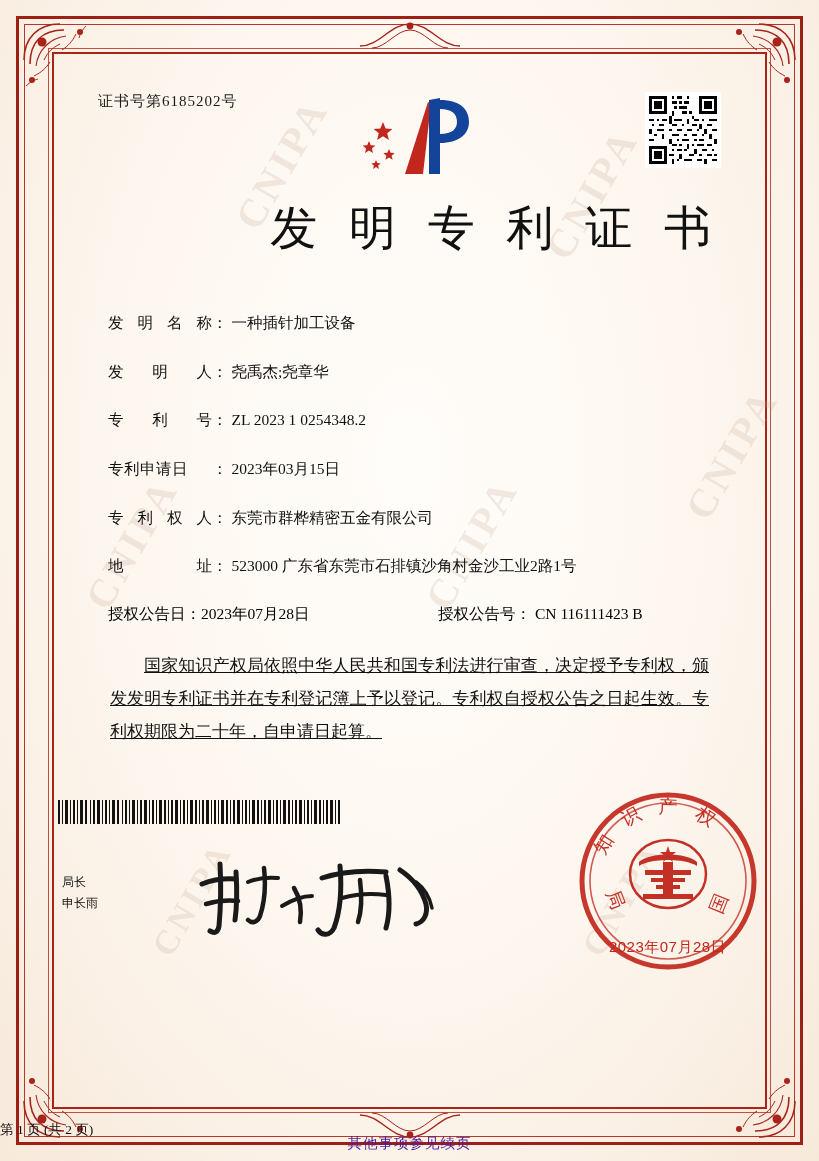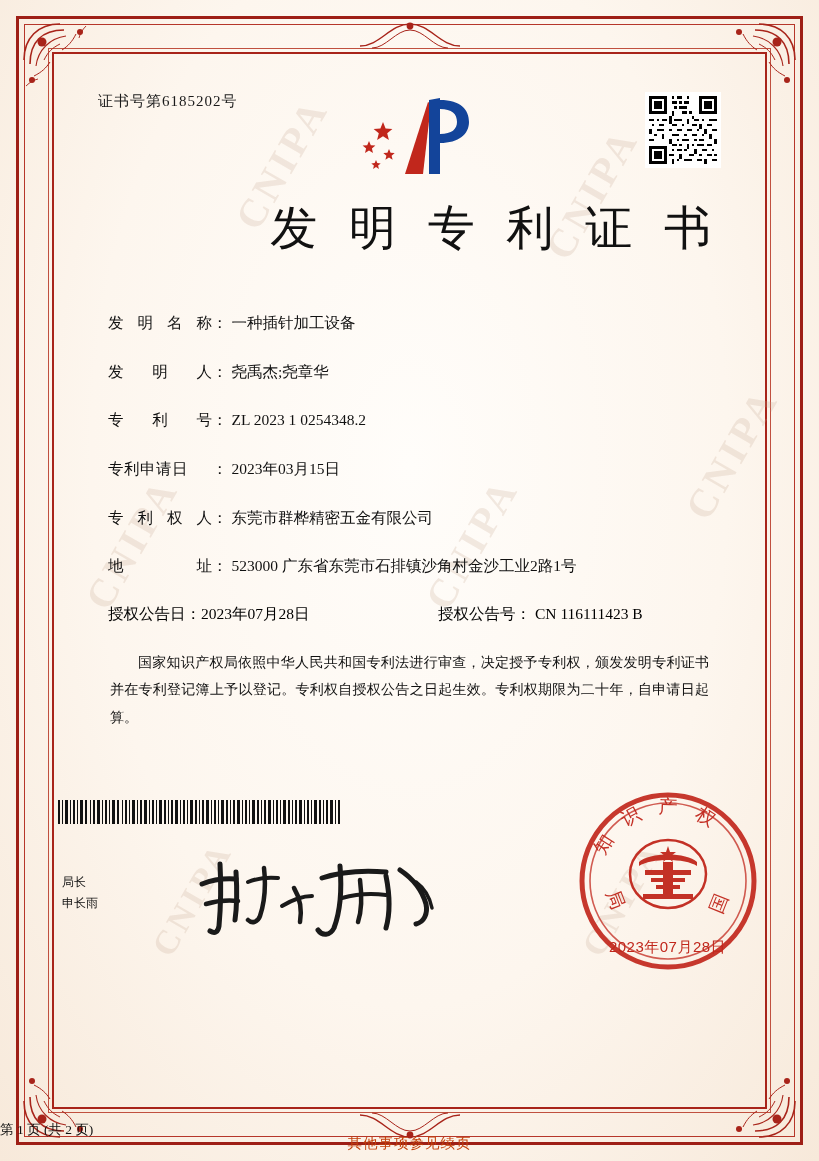--- a/index.html
+++ b/index.html
@@ -187,24 +187,25 @@
     font-size: 15.5px;
     margin-bottom: 20px;
   }
   .two-col .col-a { display:flex; align-items: baseline; width: 330px; }
   .two-col .col-b { display:flex; align-items: baseline; }
   .lbl-tight { letter-spacing: 0.5px; text-align: center; }
 
   .paragraphs {
     margin-top: 24px;
     padding: 0 12px;
-    font-size: 14px;
+    font-size: 17px;
     line-height: 1.95;
     color: #111;
     text-align: justify;
+    text-decoration: underline;
   }
   .paragraphs p {
     margin: 0 0 10px 0;
     text-indent: 2em;
   }
 
   
   .barcode {
     position: absolute;
     left: 58px;
@@ -264,21 +265,21 @@
     color: #111;
   }
 
   .footer-note {
     position: absolute;
     left: 0;
     right: 0;
     bottom: 8px;
     text-align: center;
     font-size: 14.5px;
-    color: #c2410c;
+    color: #4c1d95;
     letter-spacing: 1px;
   }
 </style>
 </head>
 <body>
 
 <div class="page">
 
   <div class="frame-outer"></div>
   <div class="frame-mid"></div>

